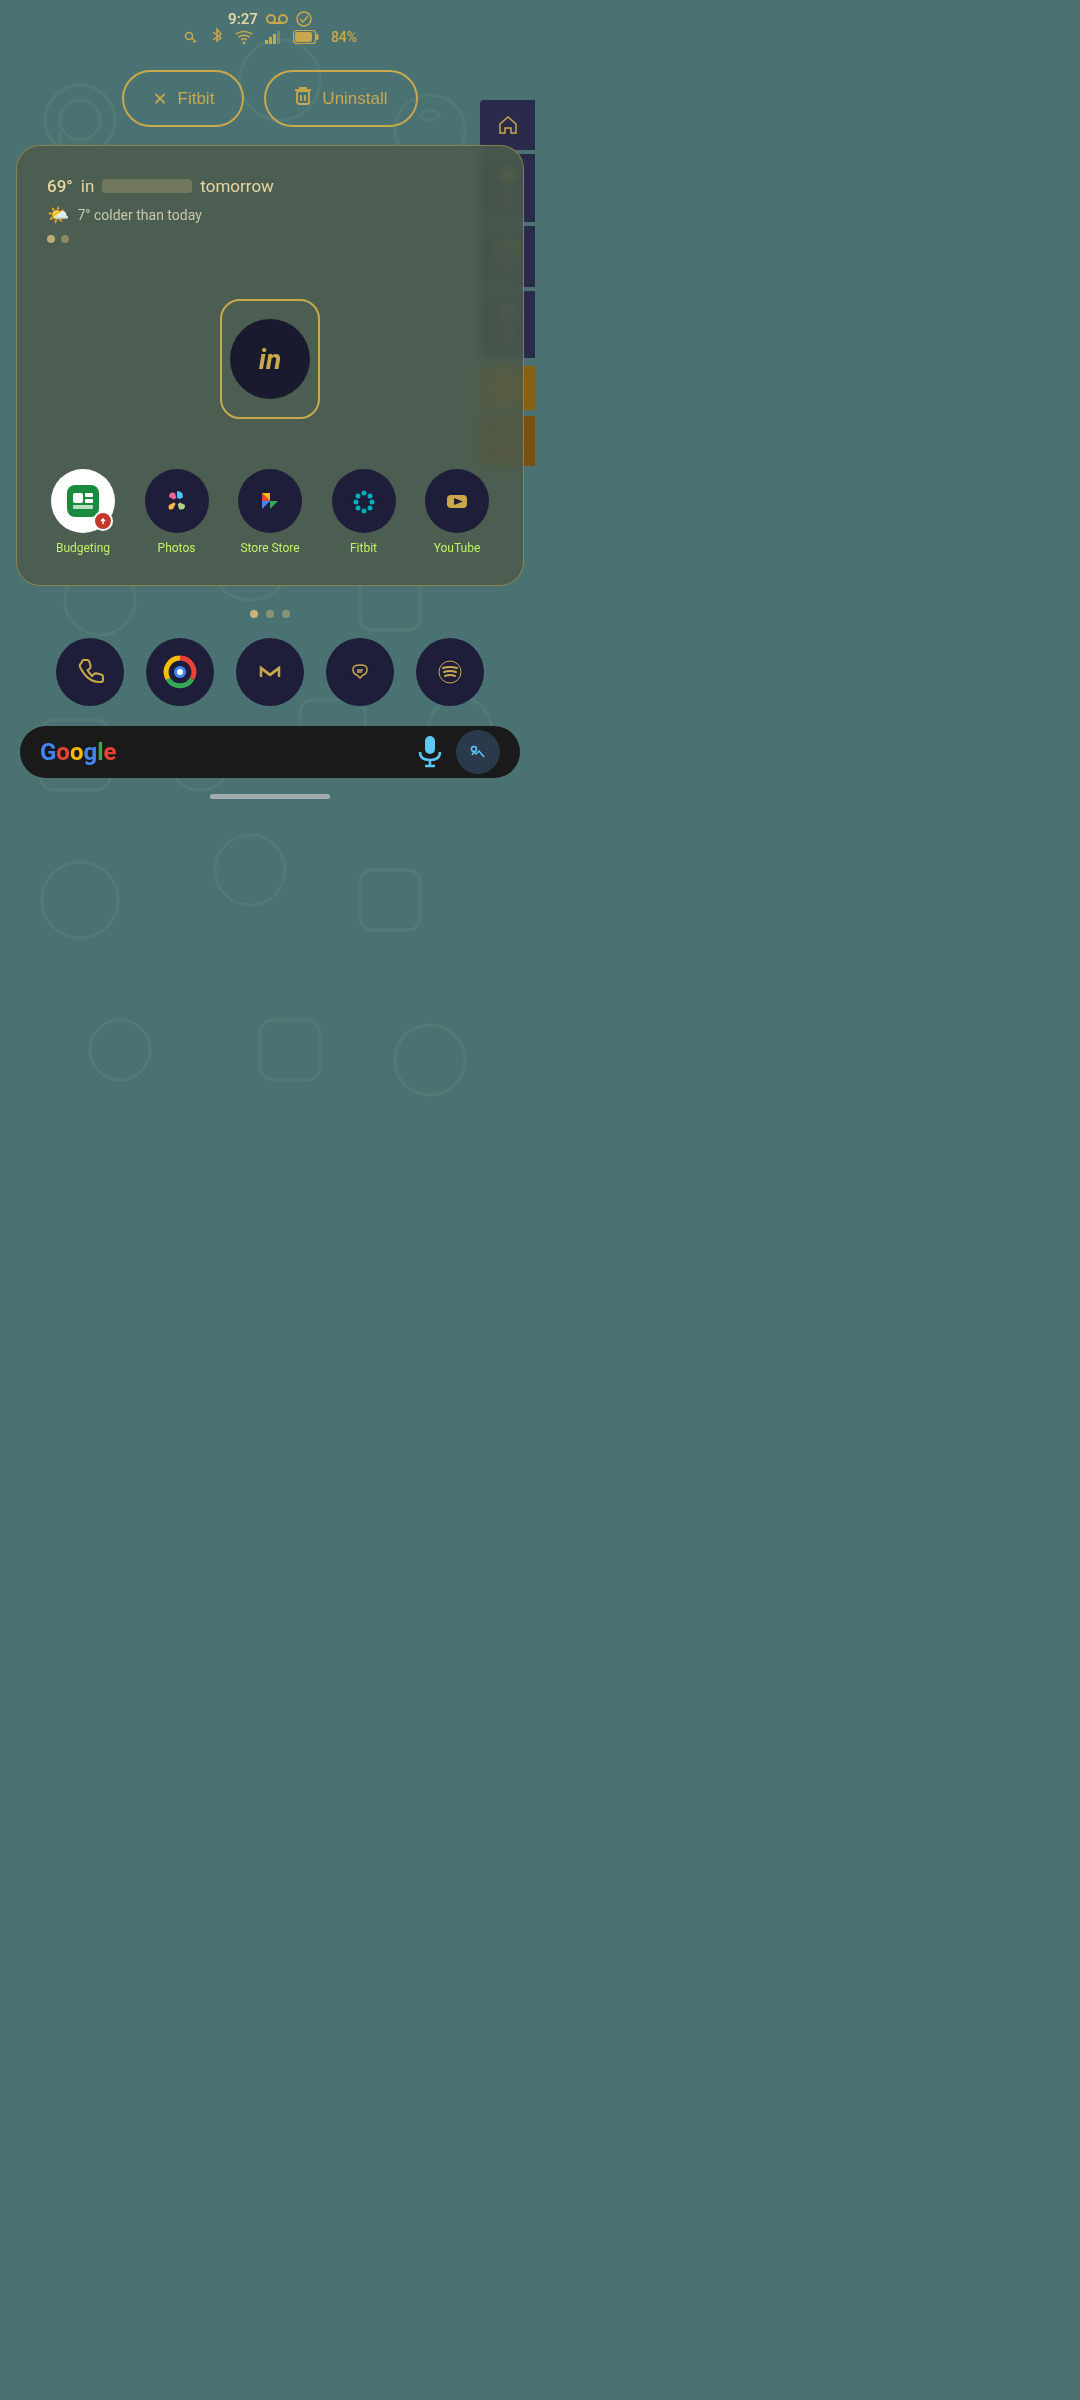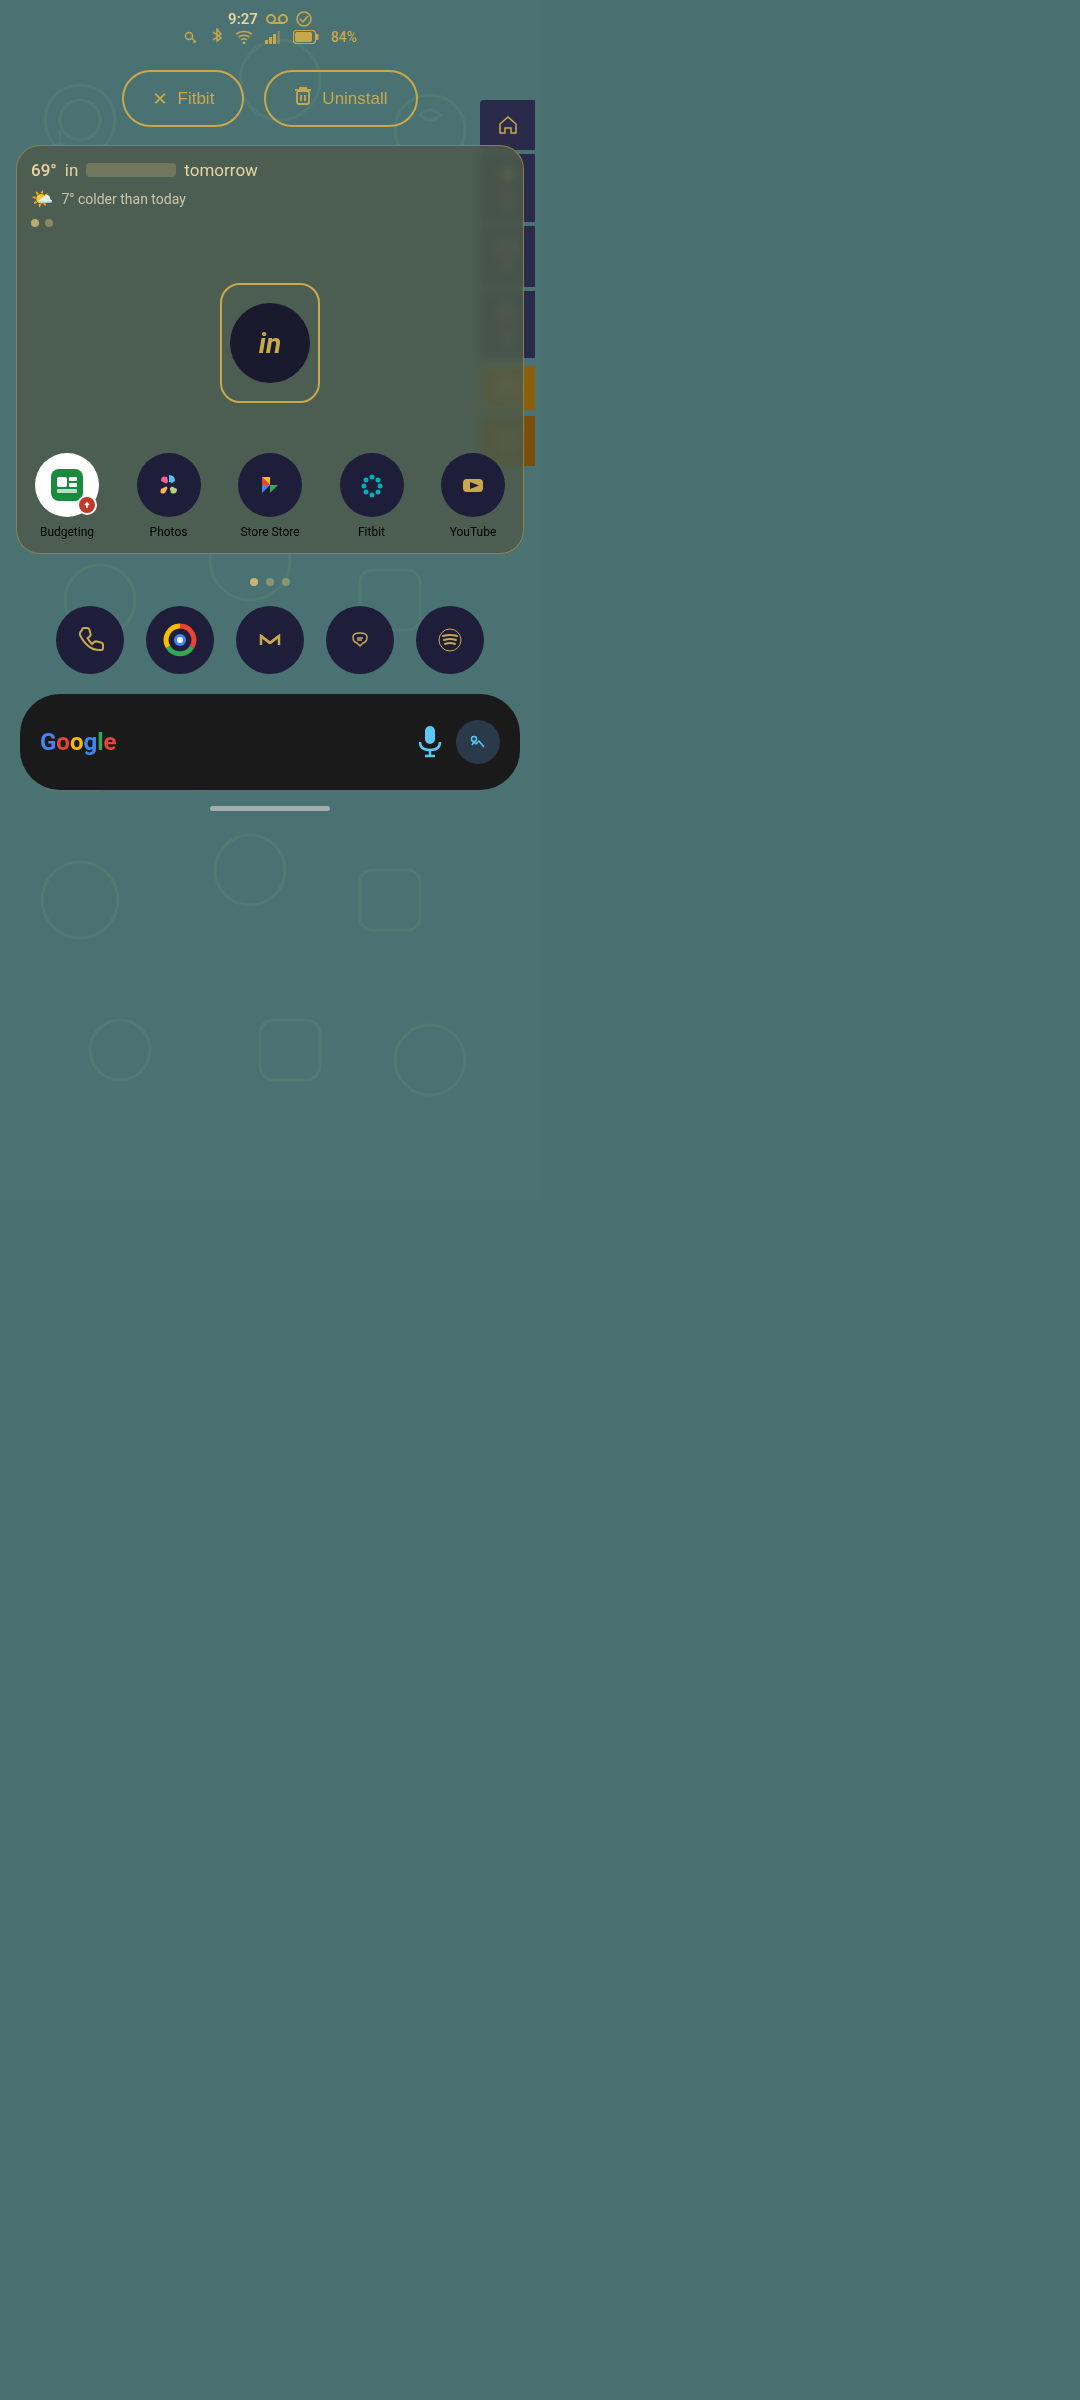--- a/index.html
+++ b/index.html
@@ -82,21 +82,21 @@
     }
 
     
     .popup-card {
       position: relative;
       z-index: 10;
       margin: 0 16px;
       background: rgba(75, 90, 75, 0.85);
       border-radius: 24px;
       border: 1.5px solid rgba(201, 168, 76, 0.5);
-      padding: 14px;
+      padding: 30px;
       backdrop-filter: blur(4px);
     }
 
     
     .weather-widget {
       margin-bottom: 16px;
     }
 
     .weather-top {
       display: flex;
@@ -195,21 +195,21 @@
       justify-content: center;
       font-size: 28px;
       position: relative;
     }
 
     .app-icon-white {
       background: white;
     }
 
     .app-label {
-      color: #000000;
+      color: #bef264;
       font-size: 12px;
       text-align: center;
     }
 
     
     .badge {
       position: absolute;
       bottom: 2px;
       right: 2px;
       width: 20px;
@@ -294,21 +294,21 @@
 
     
     .search-bar {
       position: relative;
       z-index: 10;
       margin: 10px 20px 0;
       background: #1a1a1a;
       border-radius: 40px;
       display: flex;
       align-items: center;
-      padding: 26px 20px;
+      padding: 4px 20px;
       gap: 12px;
     }
 
     .search-g {
       font-size: 24px;
       font-weight: 700;
     }
 
     .search-g span:nth-child(1) { color: #4285F4; }
     .search-g span:nth-child(2) { color: #EA4335; }

